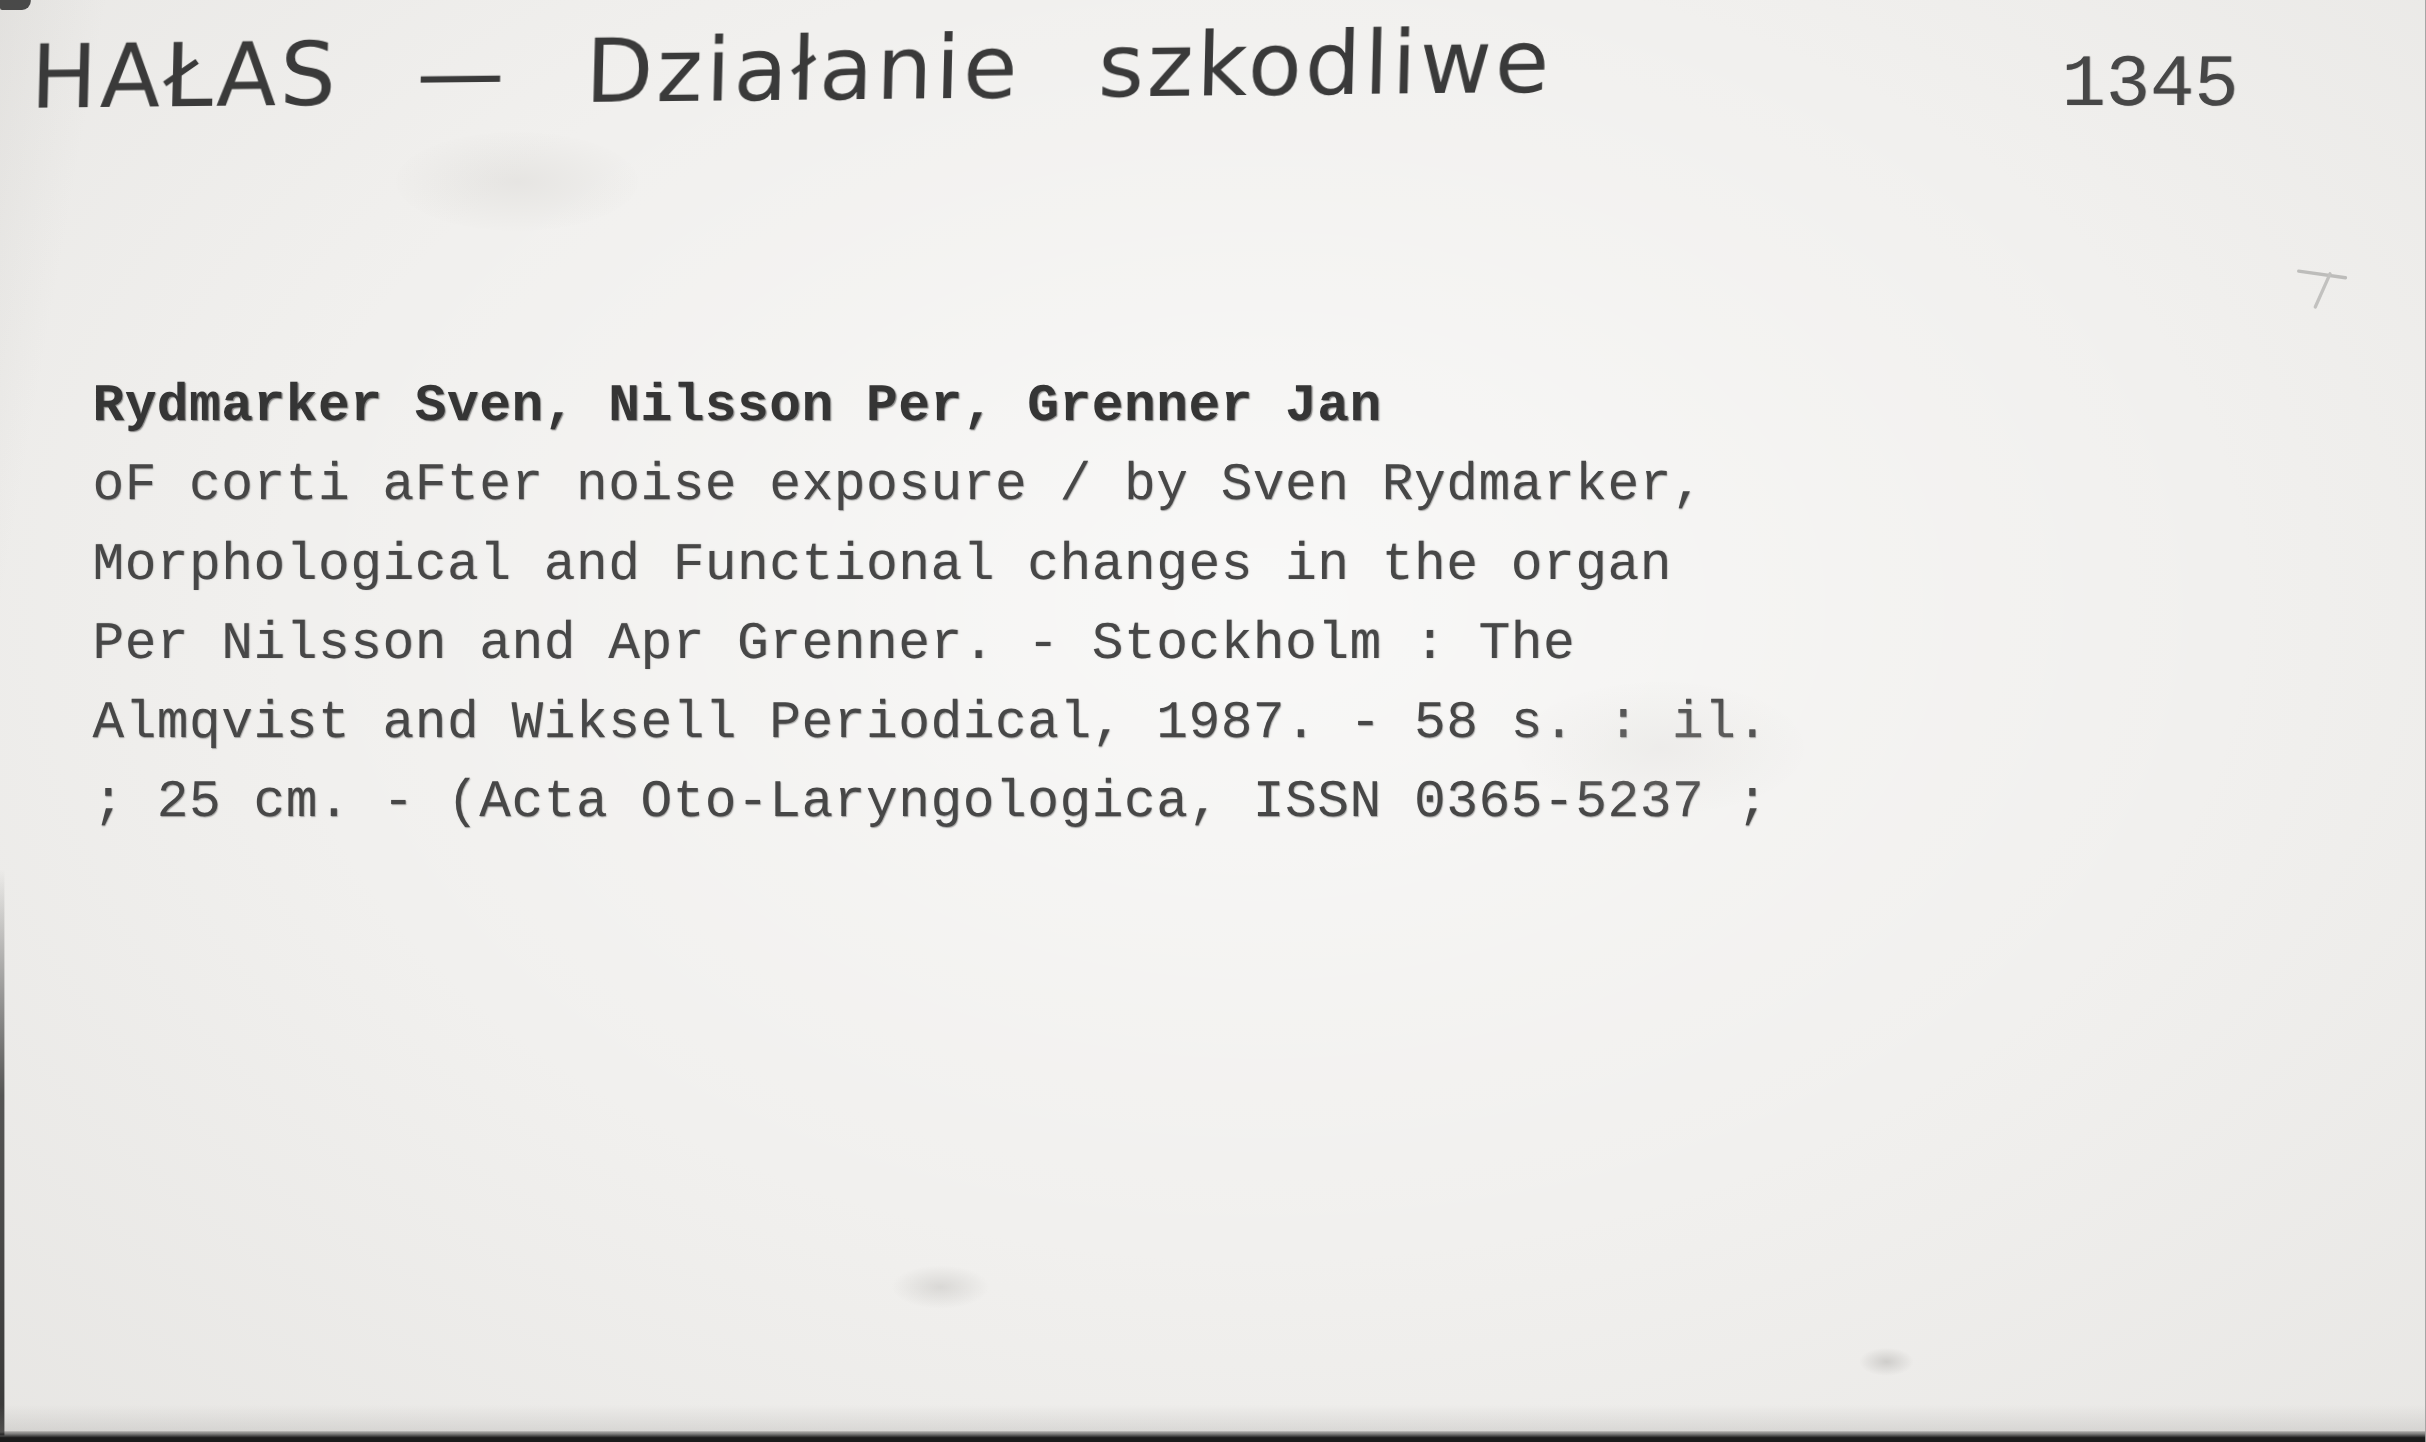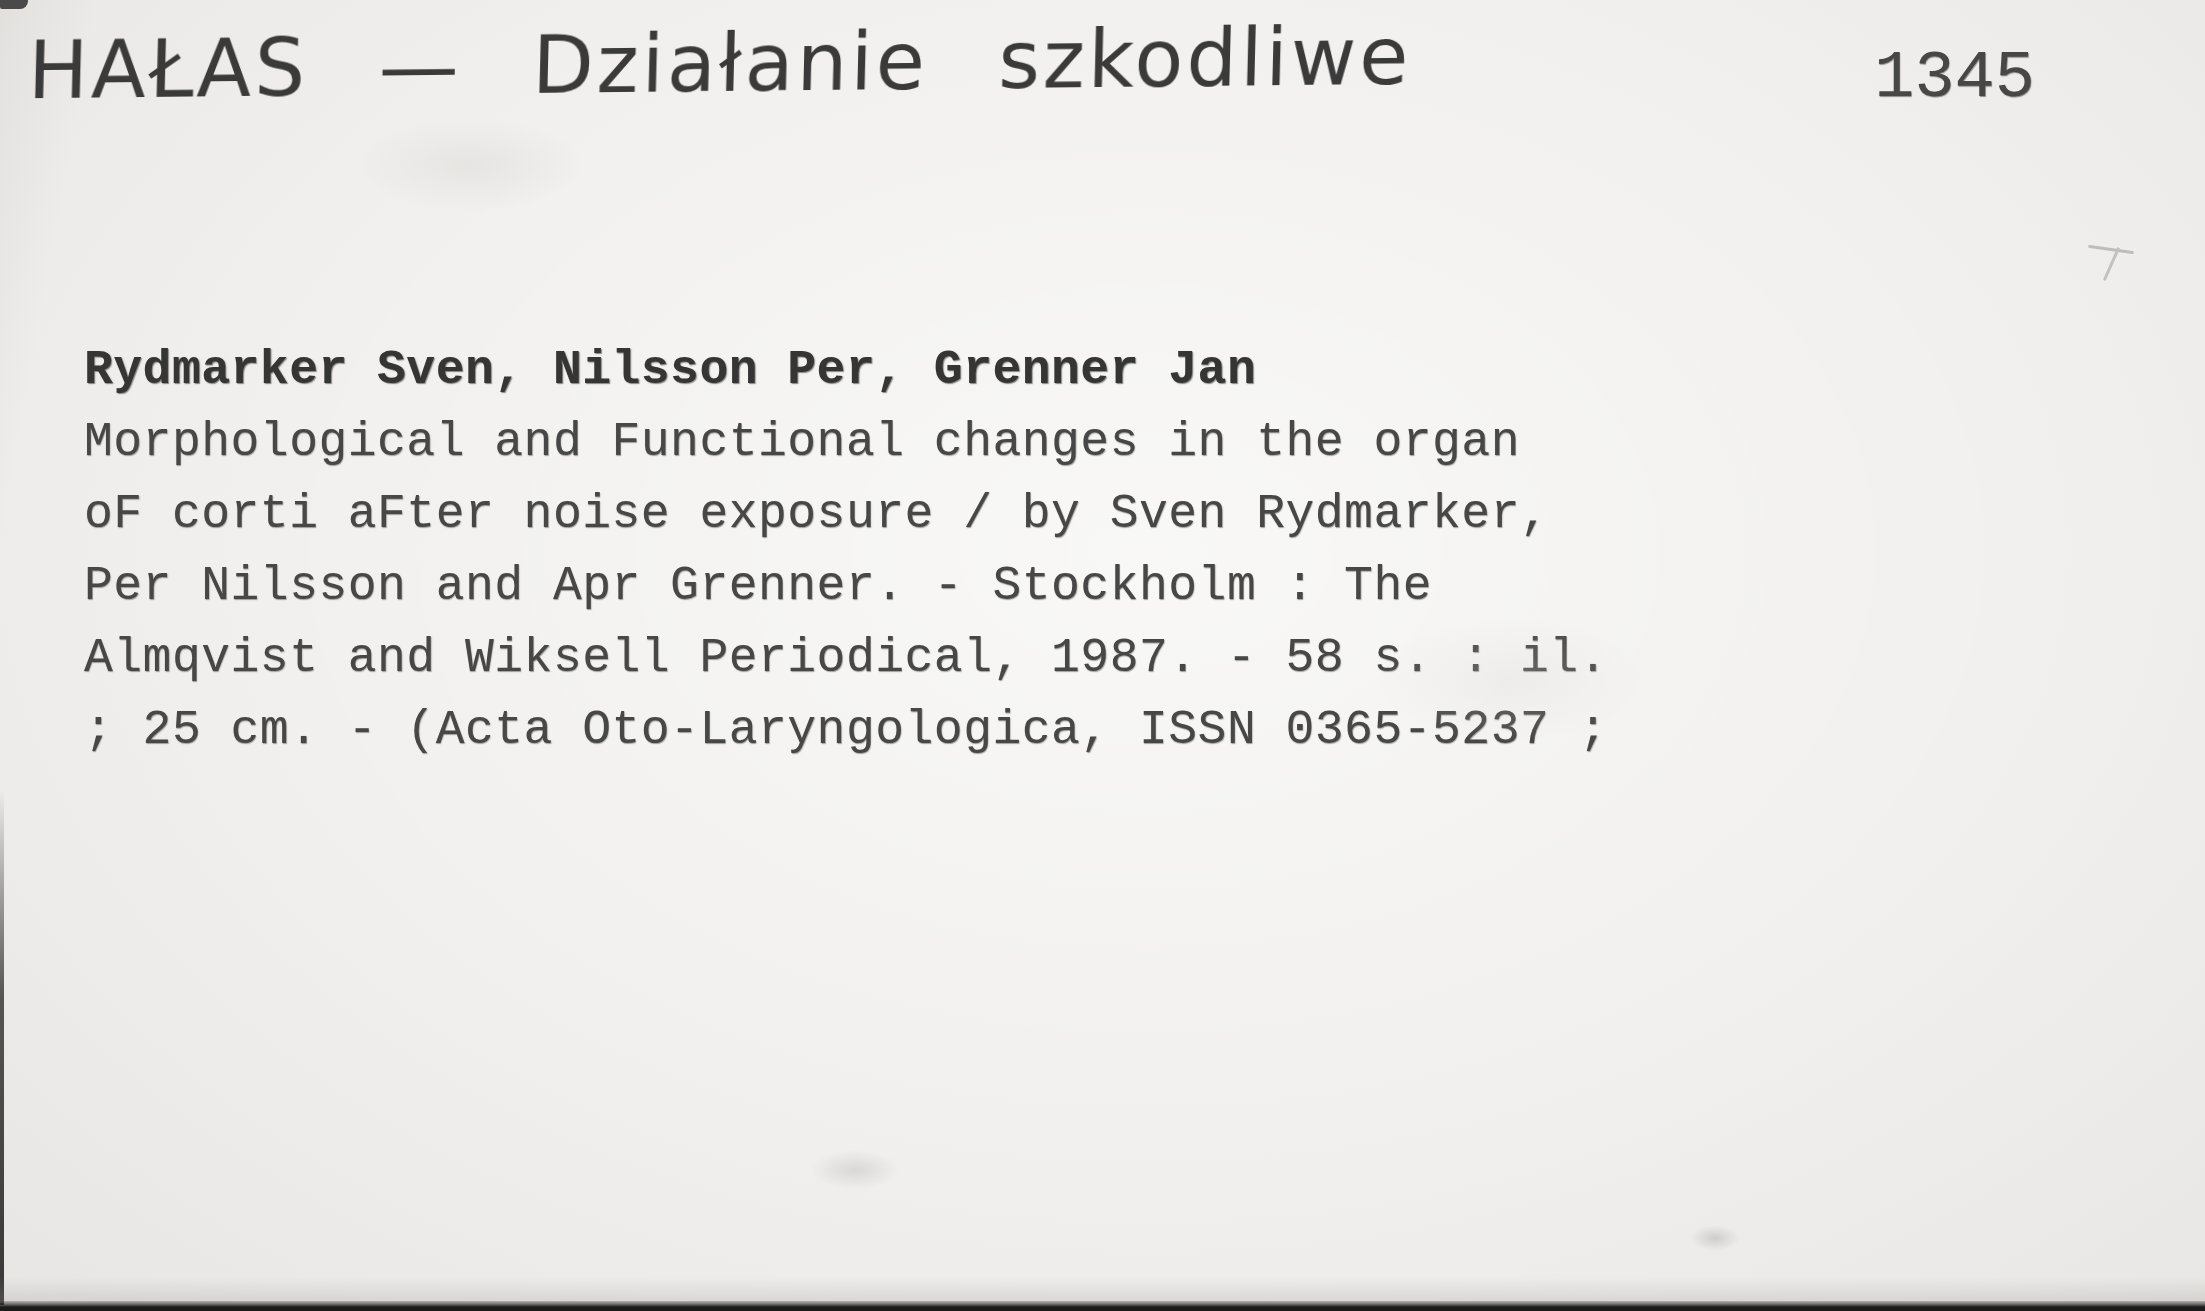--- a/index.html
+++ b/index.html
@@ -138,22 +138,22 @@
 <div class="scan">
 
   <div class="heading">HAŁAS — Działanie szkodliwe</div>
 
   <div class="call-block">
     <div>1345</div>
   </div>
 
   <div class="entry">
     <div class="authors">Rydmarker Sven, Nilsson Per, Grenner Jan</div>
+    <div>oF corti aFter noise exposure / by Sven Rydmarker,</div>
     <div>Morphological and Functional changes in the organ</div>
-    <div>oF corti aFter noise exposure / by Sven Rydmarker,</div>
     <div>Per Nilsson and Apr Grenner. - Stockholm : The</div>
     <div>Almqvist and Wiksell Periodical, 1987. - 58 s. : il.</div>
     <div>; 25 cm. - (Acta Oto-Laryngologica, ISSN 0365-5237 ;</div>
   </div>
 
   <div class="smudge d"></div>
   <div class="smudge e"></div>
   <div class="smudge a"></div>
   <div class="smudge c"></div>
   <div class="pencil-mark">

